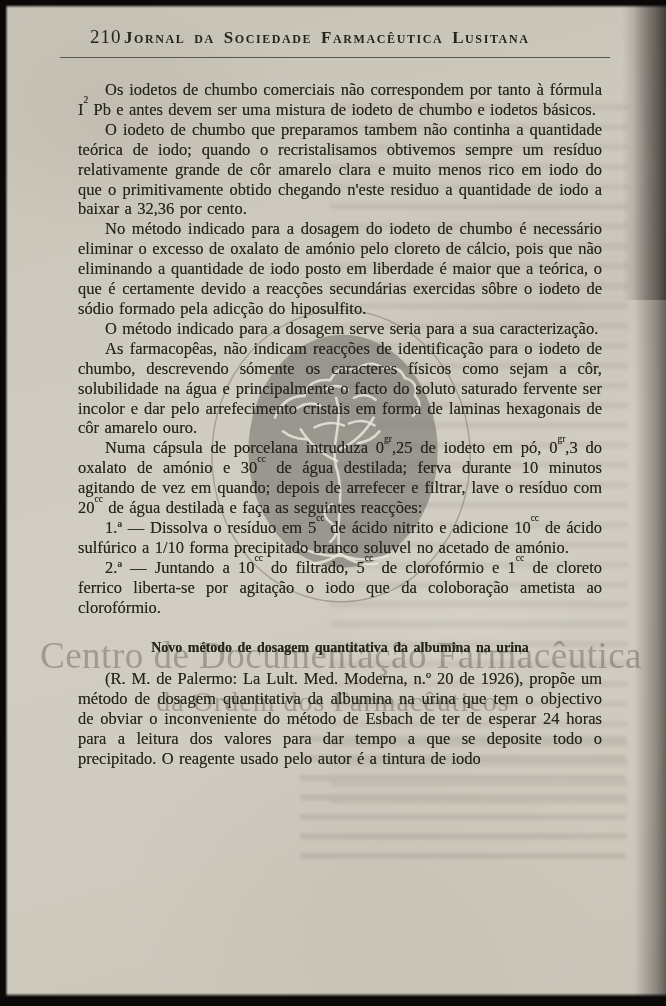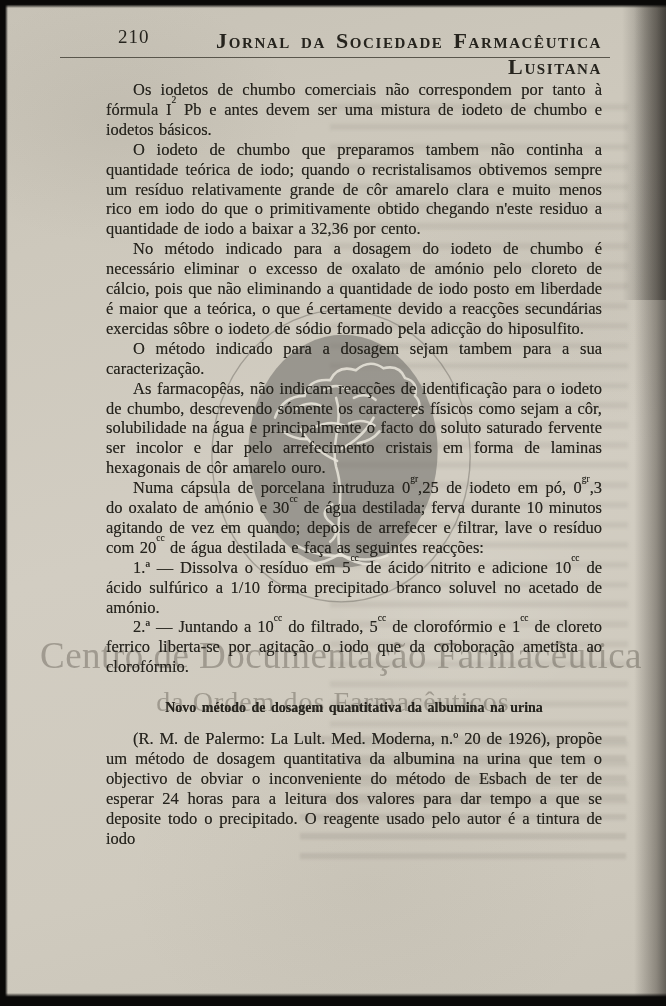--- a/index.html
+++ b/index.html
@@ -47,32 +47,32 @@
     color:rgba(96,92,84,0.38);
     mix-blend-mode:multiply;
     font-family:"Liberation Serif","DejaVu Serif",serif;
     pointer-events:none;
   }
   .wm-line1{top:634px;font-size:37px;padding-left:40px;letter-spacing:0.5px;}
   .wm-line2{top:686px;font-size:28px;text-align:center;letter-spacing:1px;}
   
   .content{
     position:absolute;z-index:5;inset:0;
-    padding:24px 64px 0 106px;
+    padding:24px 64px 0 78px;
     color:#26241e;
   }
   .header{position:relative;height:34px;}
   .page-number{
     position:absolute;left:12px;top:2px;
     font-size:19px;letter-spacing:1px;
   }
   .journal-title{
-    text-align:right;padding-left:46px;padding-top:4px;
+    text-align:left;padding-left:46px;padding-top:4px;
     font-variant:small-caps;
-    font-size:22px;font-weight:600;letter-spacing:1.6px;
+    font-size:17px;font-weight:600;letter-spacing:1.6px;
     word-spacing:3px;
   }
   .rule{
     position:absolute;z-index:5;left:60px;right:56px;top:57px;
     border-bottom:1.6px solid #59564c;
   }
   .body-text{margin-top:22px;}
   .para{
     margin:0;
     font-size:16.5px;line-height:19.9px;
@@ -145,21 +145,21 @@
   <div class="content">
     <div class="header">
       <span class="page-number">210</span>
       <div class="journal-title">Jornal da Sociedade Farmacêutica Lusitana</div>
     </div>
 
     <div class="body-text" id="body-paragraphs">
         <p class="para">Os iodetos de chumbo comerciais não correspondem por tanto à fórmula I<sup>2</sup> Pb e antes devem ser uma mistura de iodeto de chumbo e iodetos básicos.</p>
         <p class="para">O iodeto de chumbo que preparamos tambem não continha a quantidade teórica de iodo; quando o recristalisamos obtivemos sempre um resíduo relativamente grande de côr amarelo clara e muito menos rico em iodo do que o primitivamente obtido chegando n'este residuo a quantidade de iodo a baixar a 32,36 por cento.</p>
         <p class="para">No método indicado para a dosagem do iodeto de chumbo é necessário eliminar o excesso de oxalato de amónio pelo cloreto de cálcio, pois que não eliminando a quantidade de iodo posto em liberdade é maior que a teórica, o que é certamente devido a reacções secundárias exercidas sôbre o iodeto de sódio formado pela adicção do hiposulfito.</p>
-        <p class="para">O método indicado para a dosagem sejam tambem para a sua caracterização.</p>
+        <p class="para">O método indicado para a dosagem serve seria para a sua caracterização.</p>
         <p class="para">As farmacopêas, não indicam reacções de identificação para o iodeto de chumbo, descrevendo sómente os caracteres físicos como sejam a côr, solubilidade na água e principalmente o facto do soluto saturado fervente ser incolor e dar pelo arrefecimento cristais em forma de laminas hexagonais de côr amarelo ouro.</p>
         <p class="para">Numa cápsula de porcelana intruduza 0<sup>gr</sup>,25 de iodeto em pó, 0<sup>gr</sup>,3 do oxalato de amónio e 30<sup>cc</sup> de água destilada; ferva durante 10 minutos agitando de vez em quando; depois de arrefecer e filtrar, lave o resíduo com 20<sup>cc</sup> de água destilada e faça as seguintes reacções:</p>
         <p class="para">1.ª — Dissolva o resíduo em 5<sup>cc</sup> de ácido nitrito e adicione 10<sup>cc</sup> de ácido sulfúrico a 1/10 forma precipitado branco soluvel no acetado de amónio.</p>
         <p class="para">2.ª — Juntando a 10<sup>cc</sup> do filtrado, 5<sup>cc</sup> de clorofórmio e 1<sup>cc</sup> de cloreto ferrico liberta-se por agitação o iodo que da coloboração ametista ao clorofórmio.</p>
       </div>
 
 
     <h3 class="article-title">Novo método de dosagem quantitativa da albumina na urina</h3>
 
     <div class="article-body" id="article-paragraphs">

